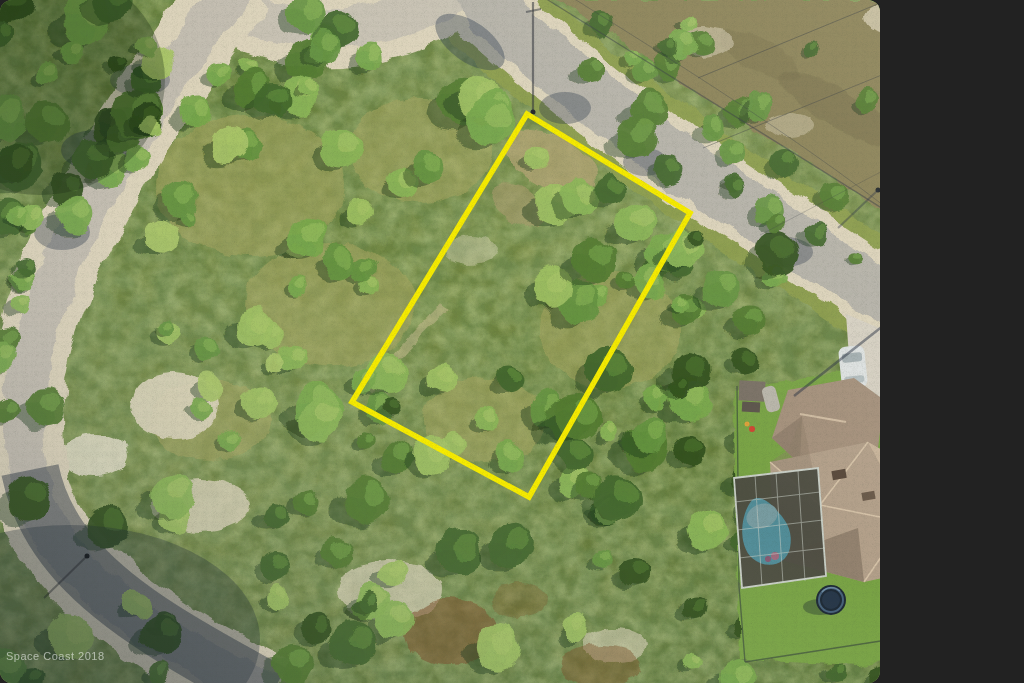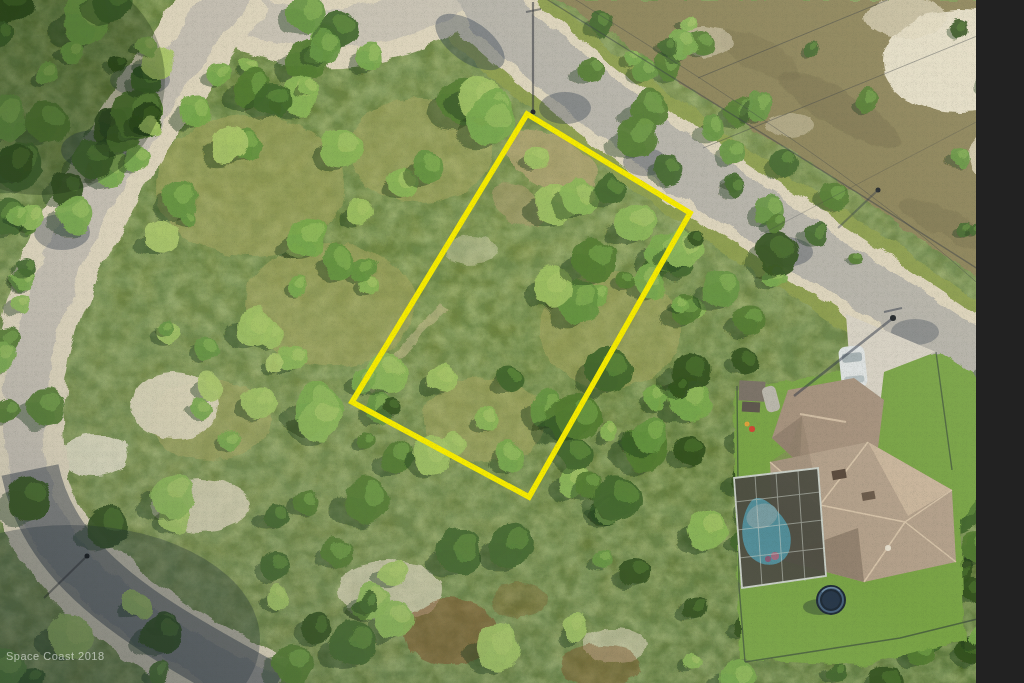--- a/index.html
+++ b/index.html
@@ -1,17 +1,17 @@
 <!DOCTYPE html>
 <html><head>
 <meta charset="utf-8">
 <style>
   html,body{margin:0;padding:0;background:#222;}
-  .stage{position:relative;width:976px;height:683px;overflow:hidden;
-         font-family:"Liberation Sans", sans-serif;}
+  .stage{position:relative;width:880px;height:683px;overflow:hidden;
+         font-family:"Liberation Sans", sans-serif;border-radius:12px;}
   .stage svg{position:absolute;inset:0;display:block;}
   .watermark{font-family:"Liberation Sans", sans-serif;font-size:11px;
              fill:#ffffff;opacity:0.55;letter-spacing:0.5px;}
 </style>
 </head>
 <body>
 
 <div class="stage">
 <svg viewBox="0 0 1024 683" width="1024" height="683">
   <defs>

